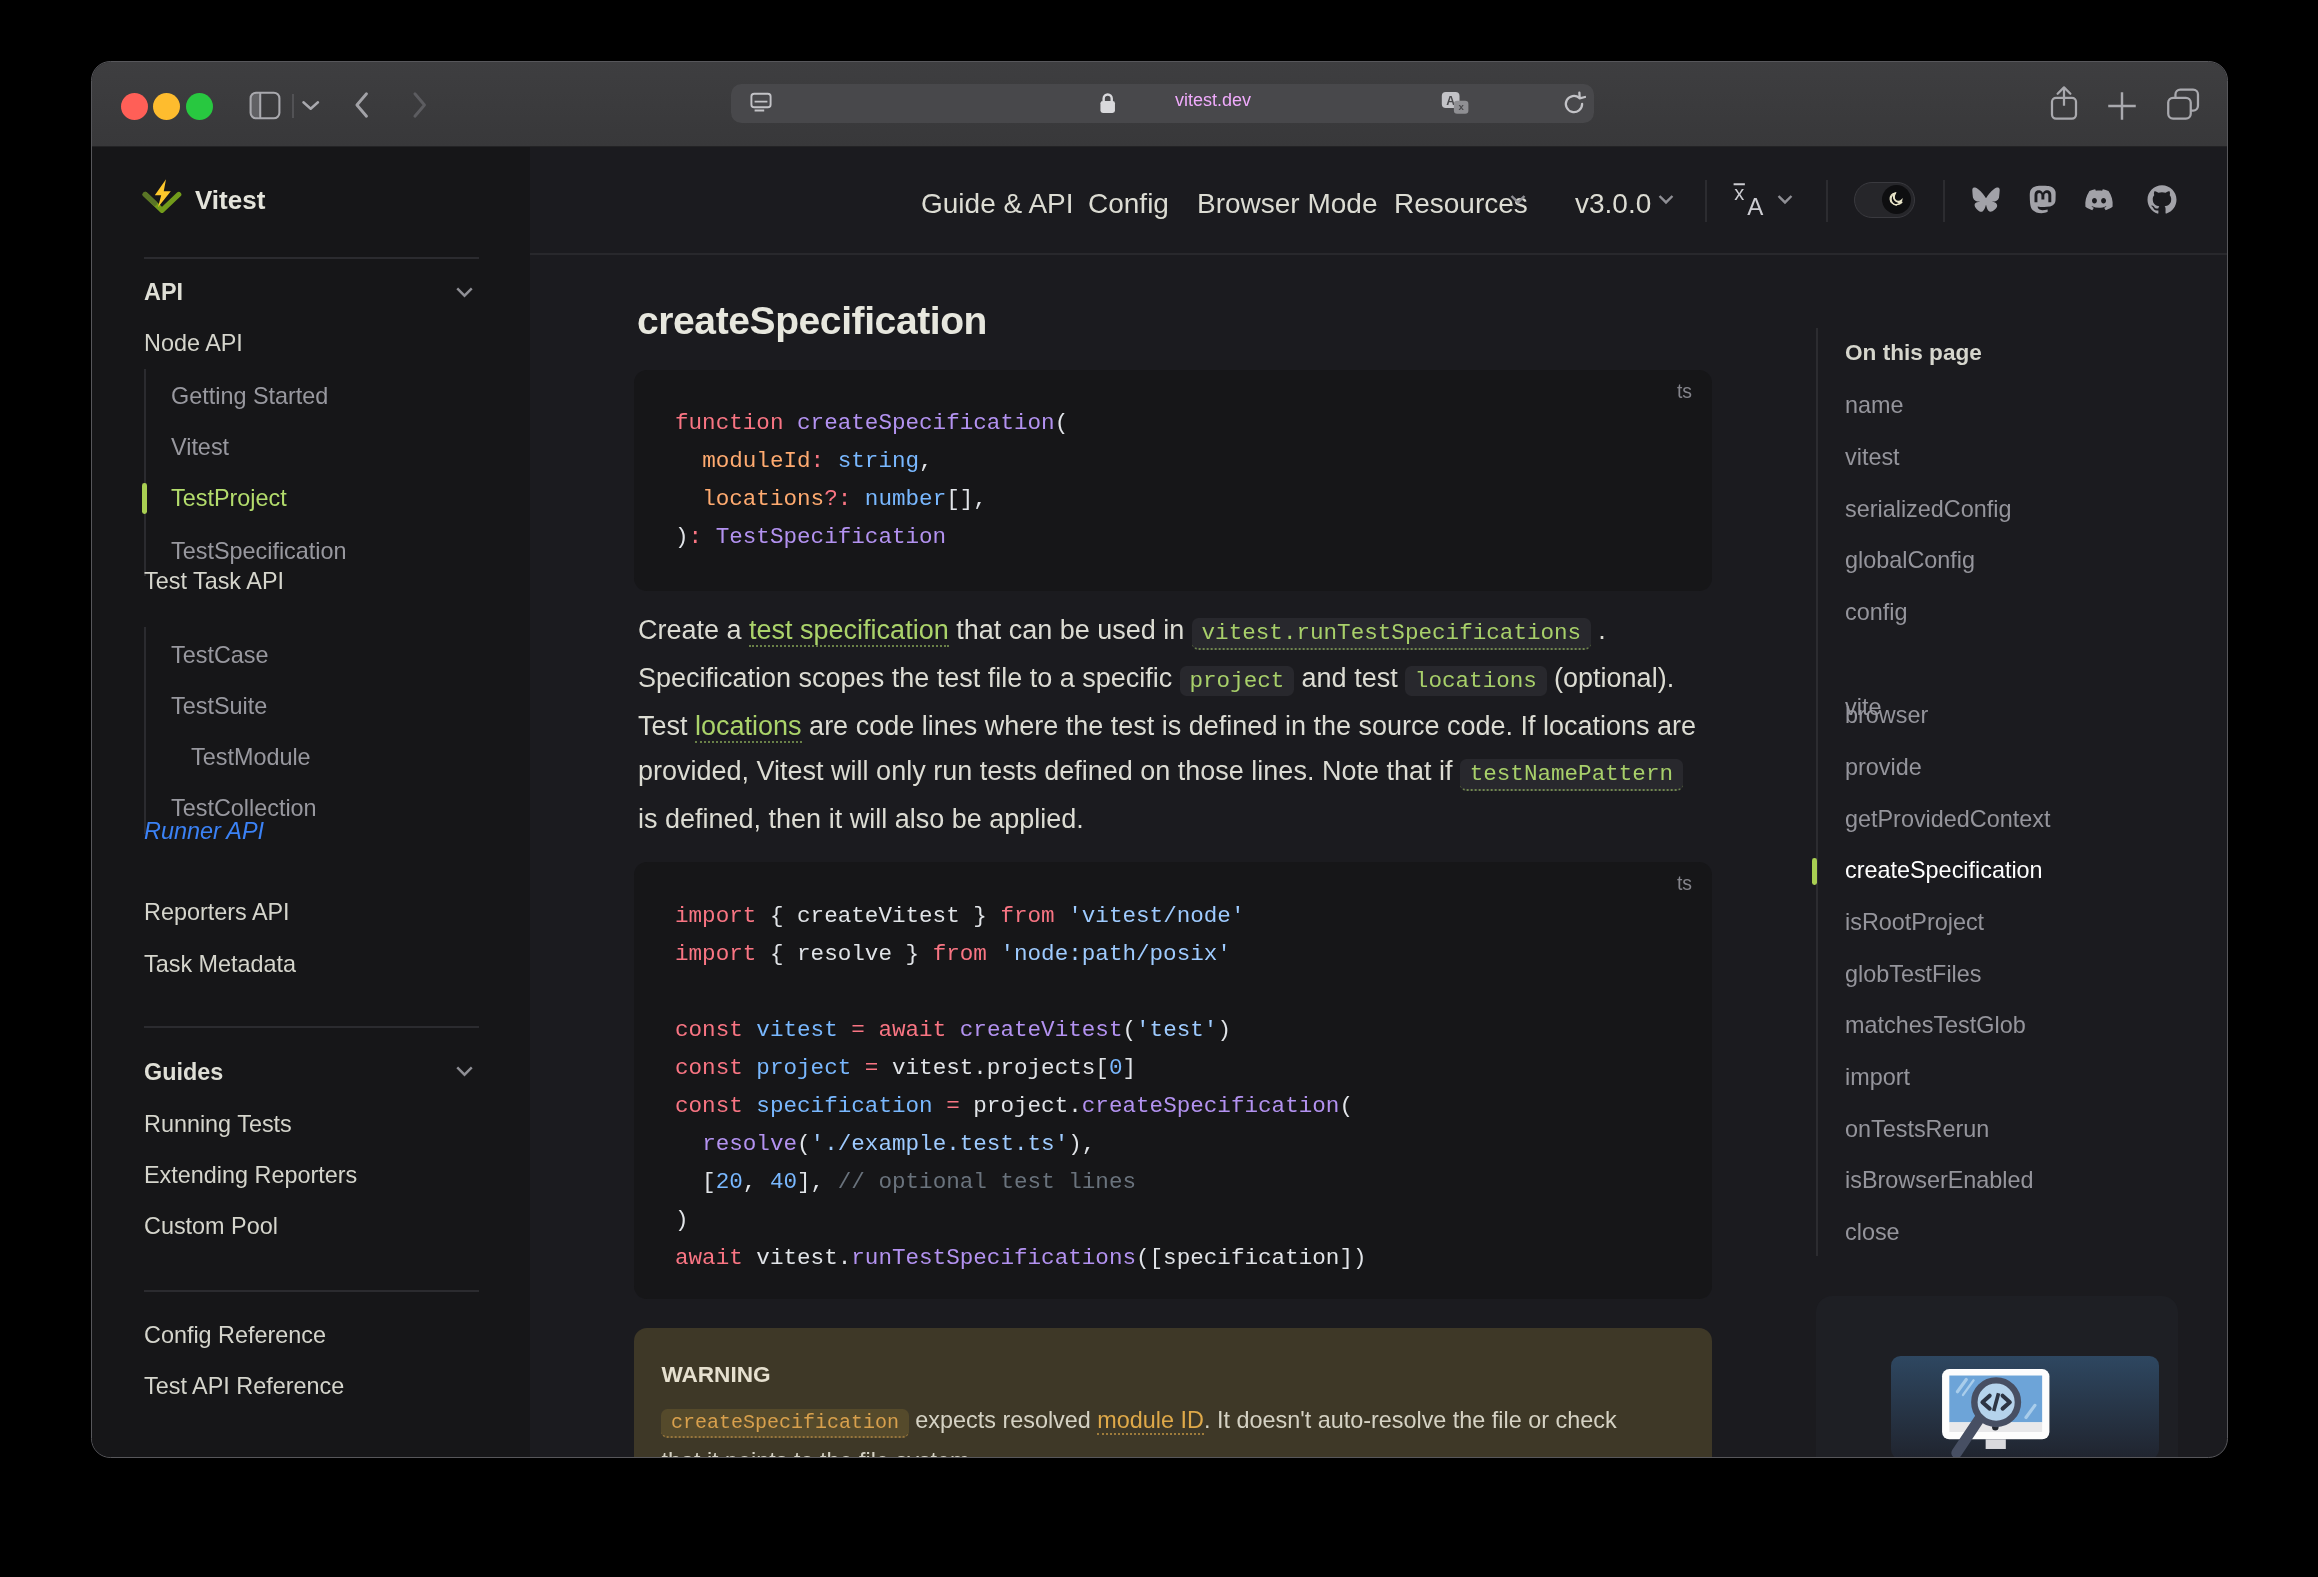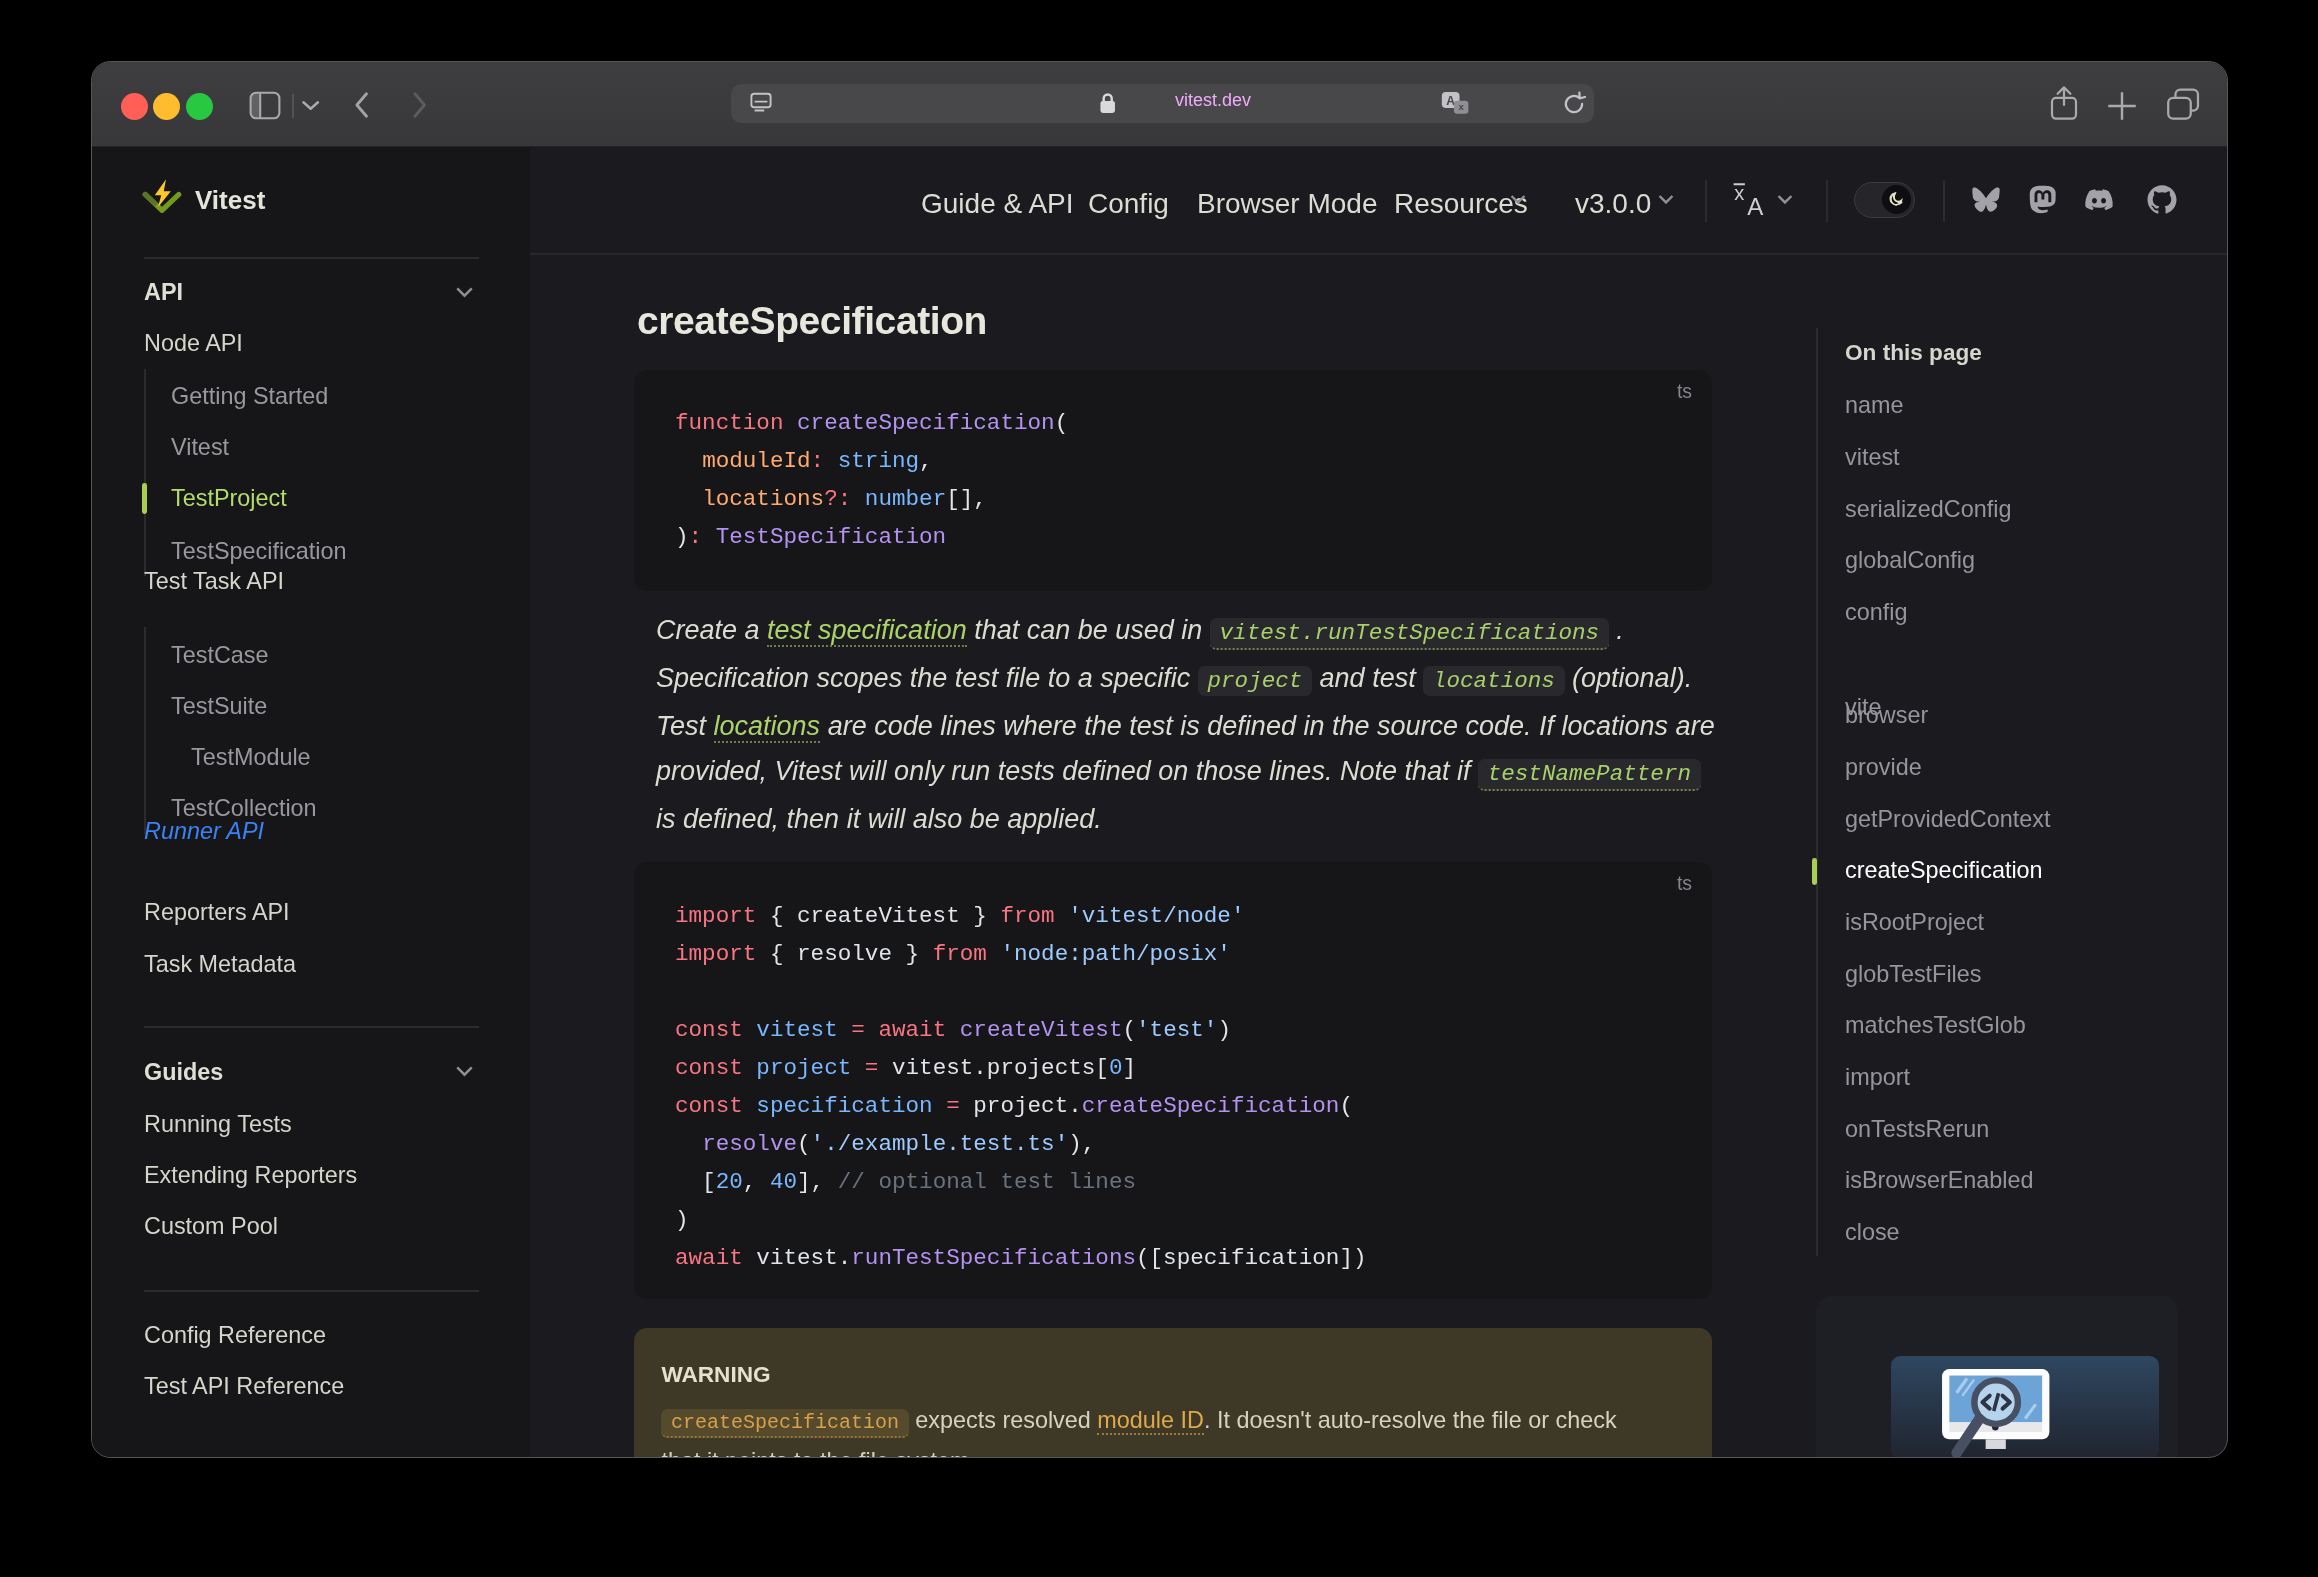--- a/index.html
+++ b/index.html
@@ -35,22 +35,22 @@
   .codeblock pre { font-family:"Liberation Mono", monospace; font-size:22.6px; line-height:38px;
     color:#e1e4e8; padding:34px 0 0 41px; white-space:pre; }
   .ts { position:absolute; top:9.7px; right:20px; font-size:19.4px; color:#84848b;
     font-family:"Liberation Sans", sans-serif; }
   .k { color:#f97583; } 
   .fn { color:#b392f0; } 
   .s { color:#9ecbff; } 
   .v { color:#79b8ff; } 
   .o { color:#ffab70; } 
   .cm { color:#6a737d; } 
-  .para { position:absolute; left:564px; top:546px; font-size:27px; line-height:45px;
-    color:#dcdcd3; white-space:nowrap;font-style:italic; }
+  .para { position:absolute; left:546px; top:546px; font-size:27px; line-height:45px;
+    color:#dcdcd3; white-space:nowrap; }
   .chip { font-family:"Liberation Mono", monospace; font-size:22.6px; color:#a8d06a;
     background:#28282d; border-radius:6.5px; padding:2.4px 9.7px; }
   .linkg { color:#abd36a; border-bottom:2.4px dotted rgba(171,211,106,0.55); }
   .chiplink { border-bottom:2.4px dotted rgba(171,211,106,0.55); }
   .warning { position:absolute; left:542px; top:1266px; width:1078px; height:194px;
     background:#3e3827; border-radius:13px; }
   
   .adiv { position:absolute; left:1724px; top:266px; width:1.6px; height:928px; background:#2c2c30; }
   .aitem { position:absolute; left:1753px; font-size:23.4px; color:#95959c; white-space:nowrap; }
 </style>

